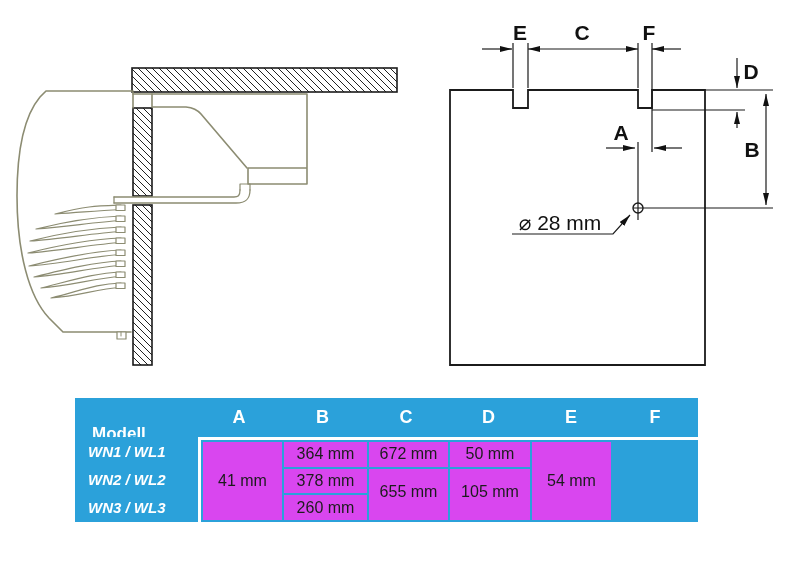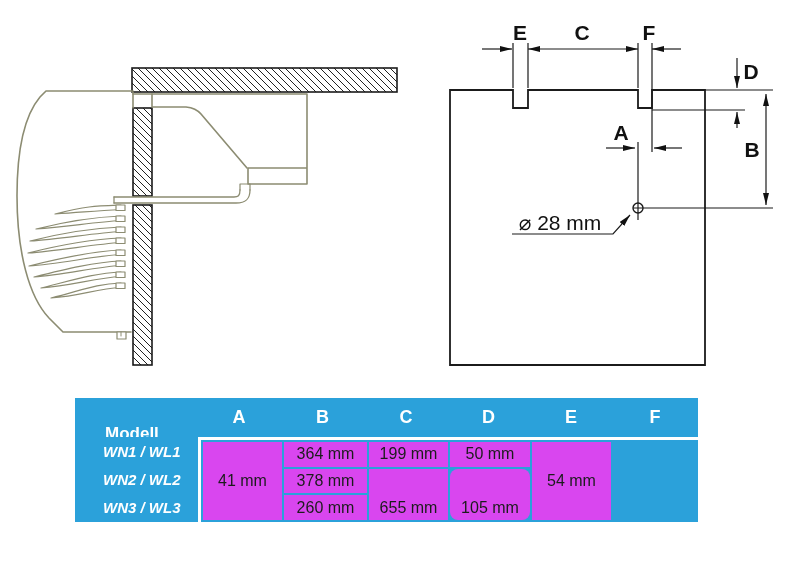--- a/index.html
+++ b/index.html
@@ -4,37 +4,37 @@
 <style>
   html,body{margin:0;padding:0;background:#ffffff;}
   .page{position:relative;width:800px;height:564px;background:#fff;overflow:hidden;
         font-family:"Liberation Sans",sans-serif;}
   .drawing{position:absolute;left:0;top:0;}
 
   
   .dim-table{position:absolute;left:75px;top:398px;width:623px;}
   .thead{display:flex;height:39px;background:var(--blue);color:#fff;align-items:center;}
   .th{font-weight:bold;font-size:18px;text-align:center;}
-  .th.model{width:123px;text-align:left;padding-left:30px;box-sizing:border-box;font-size:17px;margin-top:32px;}
+  .th.model{width:123px;text-align:left;padding-left:17px;box-sizing:border-box;font-size:17px;margin-top:32px;}
   .w-a{width:82px}.w-b{width:85px}.w-c{width:82px}.w-d{width:83px}.w-e{width:82px}.w-f{width:86px}
   .tbody{display:flex;height:85px;}
   .model-col{width:123px;background:var(--blue);color:#fff;display:flex;flex-direction:column;}
-  .model-name{flex:1;display:flex;align-items:center;padding-left:28px;box-sizing:border-box;
+  .model-name{flex:1;display:flex;align-items:center;padding-left:13px;box-sizing:border-box;
               font-weight:bold;font-style:italic;font-size:15px;}
   .data-area{width:500px;box-sizing:border-box;padding:3px 0 0 3px;background:#fff;}
   .grid{width:497px;height:82px;box-sizing:border-box;background:var(--blue);padding:2px;
         display:grid;grid-template-columns:79px 83px 79px 80px 79px 83px;
         grid-template-rows:1fr 1fr 1fr;gap:2px;}
   .cell{background:#d946ef;display:flex;align-items:center;justify-content:center;
         font-size:16px;color:#1c1c1c;white-space:nowrap;}
-  .cell.bottom{align-items:flex-end;padding-bottom:3px;box-sizing:border-box;}
+  .cell.bottom{align-items:flex-end;padding-bottom:19px;box-sizing:border-box;}
   .c1{grid-column:1;grid-row:1 / span 3;}
   .cb1{grid-column:2;grid-row:1}.cb2{grid-column:2;grid-row:2}.cb3{grid-column:2;grid-row:3}
   .cc1{grid-column:3;grid-row:1}.cc23{grid-column:3;grid-row:2 / span 2;}
-  .cd1{grid-column:4;grid-row:1}.cd23{grid-column:4;grid-row:2 / span 2;border-radius:8px;}
+  .cd1{grid-column:4;grid-row:1}.cd23{grid-column:4;grid-row:2 / span 2;}
   .ce{grid-column:5;grid-row:1 / span 3;}
   .cf{grid-column:6;grid-row:1 / span 3;}
 
   .dim-label{font-family:"Liberation Sans",sans-serif;font-weight:bold;font-size:21px;fill:#111;}
   .hole-label{font-family:"Liberation Sans",sans-serif;font-size:21px;fill:#111;}
 </style>
 </head>
 <body>
 
 <div class="page">
@@ -147,21 +147,21 @@
         <div class="model-name">WN1 / WL1</div>
         <div class="model-name">WN2 / WL2</div>
         <div class="model-name">WN3 / WL3</div>
       </div>
       <div class="data-area">
         <div class="grid">
           <div class="cell c1">41 mm</div>
           <div class="cell cb1">364 mm</div>
           <div class="cell cb2">378 mm</div>
           <div class="cell cb3">260 mm</div>
-          <div class="cell cc1">199 mm</div>
+          <div class="cell cc1">672 mm</div>
           <div class="cell cc23 bottom">655 mm</div>
           <div class="cell cd1">50 mm</div>
           <div class="cell cd23 bottom">105 mm</div>
           <div class="cell ce">54 mm</div>
         </div>
       </div>
     </div>
   </div>
 
 </div>

